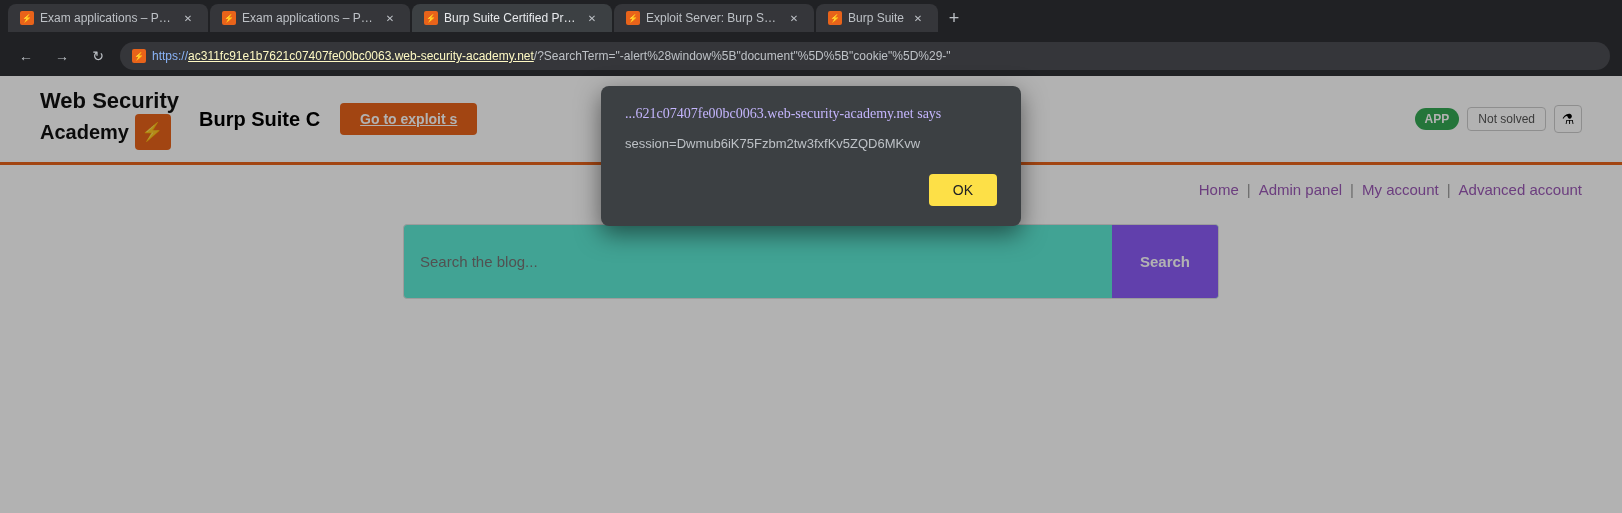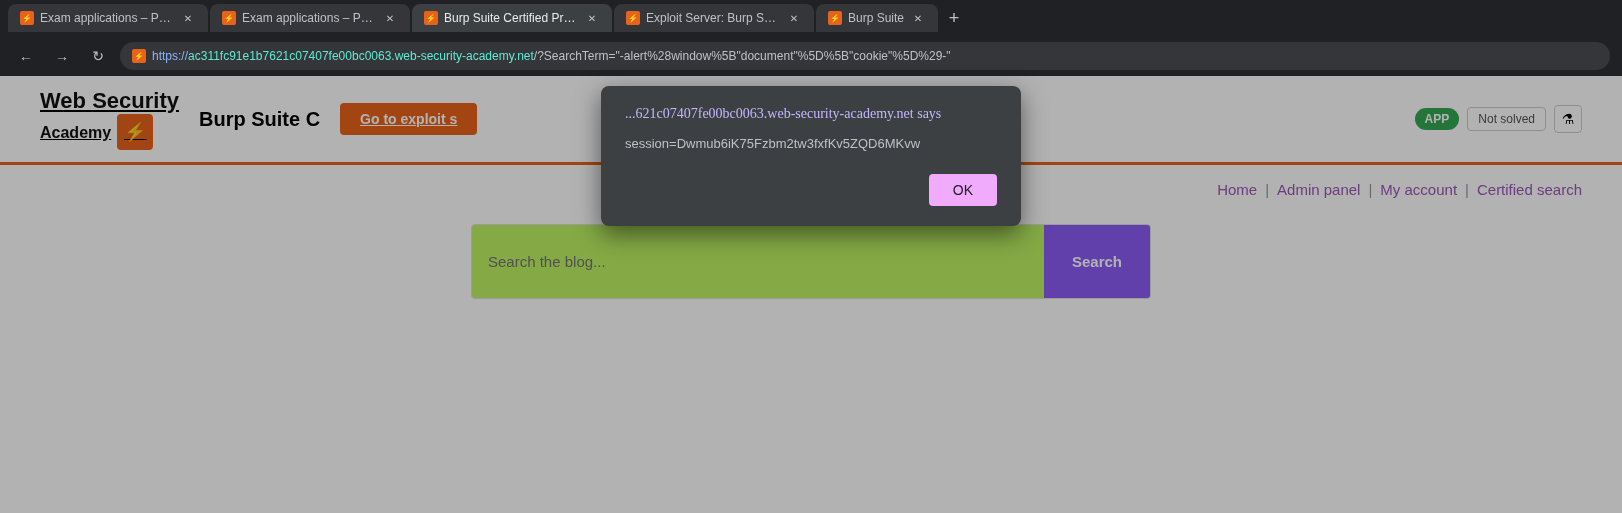--- a/index.html
+++ b/index.html
@@ -255,21 +255,21 @@
       margin-bottom: 20px;
       line-height: 1.5;
     }
 
     .dialog-actions {
       display: flex;
       justify-content: flex-end;
     }
 
     .dialog-ok-btn {
-      background: #f0abfc;
+      background: #fde047;
       color: #202124;
       border: none;
       padding: 8px 24px;
       border-radius: 4px;
       font-size: 14px;
       font-weight: 500;
       cursor: pointer;
     }
 
     
@@ -295,22 +295,22 @@
 
     
     .search-section {
       display: flex;
       justify-content: center;
       padding: 10px 40px 40px;
     }
 
     .search-container {
       display: flex;
-      width: 680px;
-      background: #bef264;
+      width: 816px;
+      background: #5eead4;
       border-radius: 4px;
       overflow: hidden;
       border: 1px solid #e0e0e0;
     }
 
     .search-input {
       flex: 1;
       border: none;
       background: transparent;
       padding: 12px 16px;
@@ -368,34 +368,34 @@
     <div class="new-tab-btn">+</div>
   </div>
 
   <div class="address-bar">
     <div class="nav-btn">←</div>
     <div class="nav-btn">→</div>
     <div class="nav-btn">↻</div>
     <div class="url-bar">
       <div class="url-icon">⚡</div>
       <div class="url-text">
-        <span style="color:#8ab4f8; ">https://</span><span style="color:#5eead4; ">ac311fc91e1b7621c07407fe00bc0063.web-security-academy.net</span><span style="color:#bdc1c6;">/?SearchTerm="-alert%28window%5B"document"%5D%5B"cookie"%5D%29-"</span>
+        <span style="color:#8ab4f8; ">https://</span><span style="color:#fef9c3; text-decoration:underline;">ac311fc91e1b7621c07407fe00bc0063.web-security-academy.net</span><span style="color:#bdc1c6;">/?SearchTerm="-alert%28window%5B"document"%5D%5B"cookie"%5D%29-"</span>
       </div>
     </div>
   </div>
 </div>
 
 <div class="page-content">
 
   <div class="site-header">
     <div class="logo-area">
-      <div style="line-height:1.2;text-decoration:underline;">
+      <div style="line-height:1.2;">
         <div style="font-size:22px; font-weight:bold; color:#111;">Web Security</div>
         <div style="display:flex; align-items:center; gap:6px;">
-          <span style="font-size:16px; font-weight:bold; color:#111;">Academy</span>
+          <span style="font-size:20px; font-weight:bold; color:#111;">Academy</span>
           <div class="logo-icon">⚡</div>
         </div>
       </div>
     </div>
     <div style="font-size:20px; font-weight:bold; color:#000000;">Burp Suite C</div>
     <button class="exploit-btn">Go to exploit s</button>
     <div style="margin-left:auto; display:flex; align-items:center; gap:8px;">
       <span class="app-badge">APP</span>
       <span class="not-solved-badge">Not solved</span>
       <div class="flask-icon">⚗</div>
@@ -412,21 +412,21 @@
     </div>
   </div>
 
   <div class="site-nav">
     <a class="nav-link">Home</a>
     <span class="nav-separator">|</span>
     <a class="nav-link">Admin panel</a>
     <span class="nav-separator">|</span>
     <a class="nav-link">My account</a>
     <span class="nav-separator">|</span>
-    <a class="nav-link">Certified search</a>
+    <a class="nav-link">Advanced account</a>
   </div>
 
   <div class="search-section">
     <div class="search-container">
       <input class="search-input" type="text" placeholder="Search the blog..." style="">
       <button class="search-btn">Search</button>
     </div>
   </div>
 </div>
 

